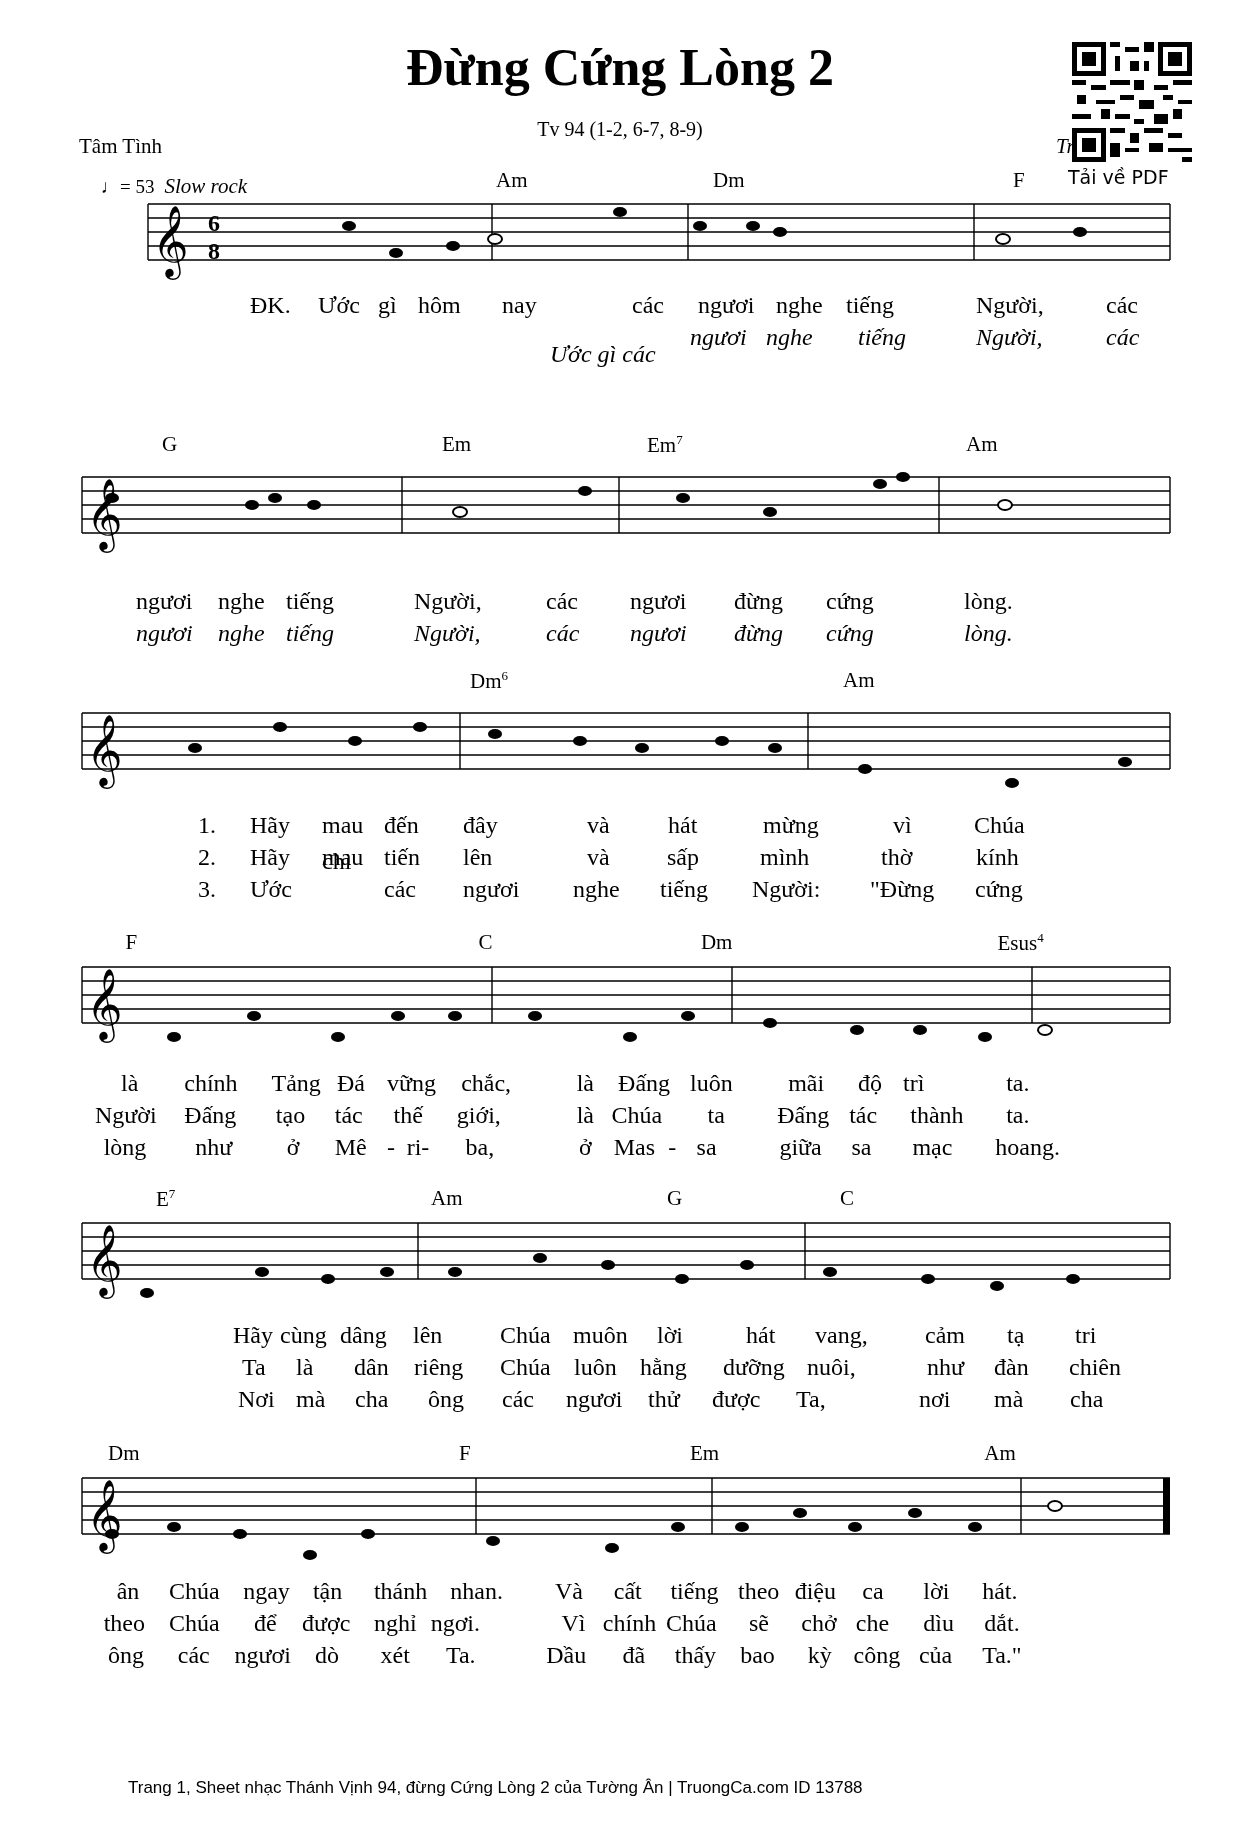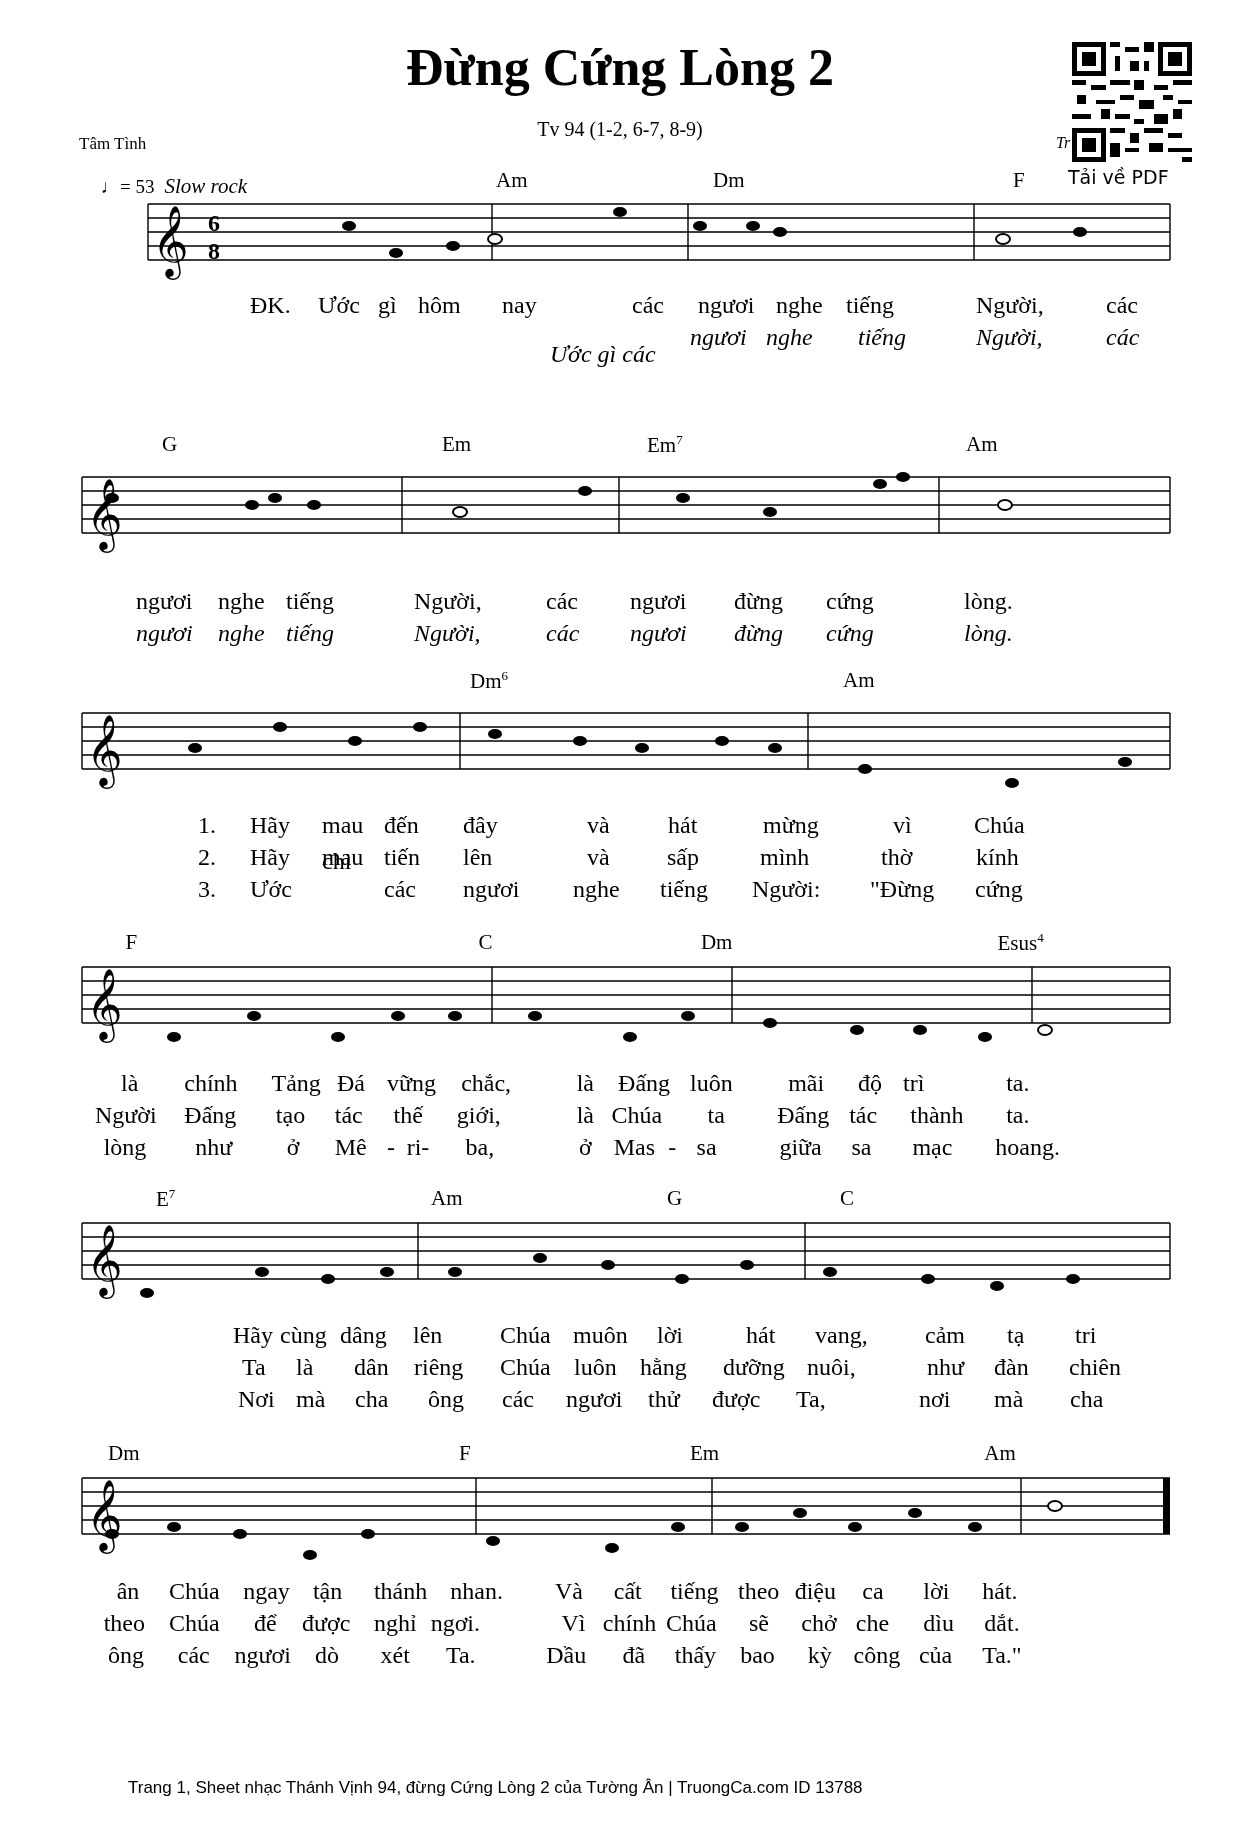--- a/index.html
+++ b/index.html
@@ -1,25 +1,25 @@
 <!DOCTYPE html>
 <html><head>
 <meta charset="utf-8">
 <style>
   html,body{margin:0;padding:0;background:#fff;}
   body{width:1240px;height:1840px;position:relative;overflow:hidden;font-family:"Liberation Serif","DejaVu Serif",serif;color:#000;}
   .abs{position:absolute;}
   .title{left:0;width:1240px;top:38px;text-align:center;font-size:52px;font-weight:bold;}
   .subtitle{left:0;width:1240px;top:118px;text-align:center;font-size:20px;}
-  .composer{left:79px;top:134px;font-size:17px;}
+  .composer{left:79px;top:134px;font-size:21px;}
   .tempo{left:101px;top:174px;font-size:19px;}
   .tempo .style{font-style:italic;margin-left:10px;font-size:21px;}
   .qr{left:1072px;top:42px;width:120px;height:120px;}
   .qr-label{left:1068px;top:166px;font-family:"DejaVu Sans",sans-serif;font-size:19px;}
-  .tr{left:1056px;top:134px;font-size:16px;font-style:italic;}
+  .tr{left:1056px;top:134px;font-size:21px;font-style:italic;}
   .chord{font-size:21px;white-space:nowrap;}
   .chord sup{font-size:13px;vertical-align:8px;}
   .lyric{font-size:24px;white-space:nowrap;}
   .lyric.it{font-style:italic;}
   .footer{left:80px;top:1778px;font-family:"Liberation Sans",sans-serif;font-size:17px;margin-left:48px;}
   svg.staff{position:absolute;left:0;top:0;}
 </style>
 </head>
 <body>
 

